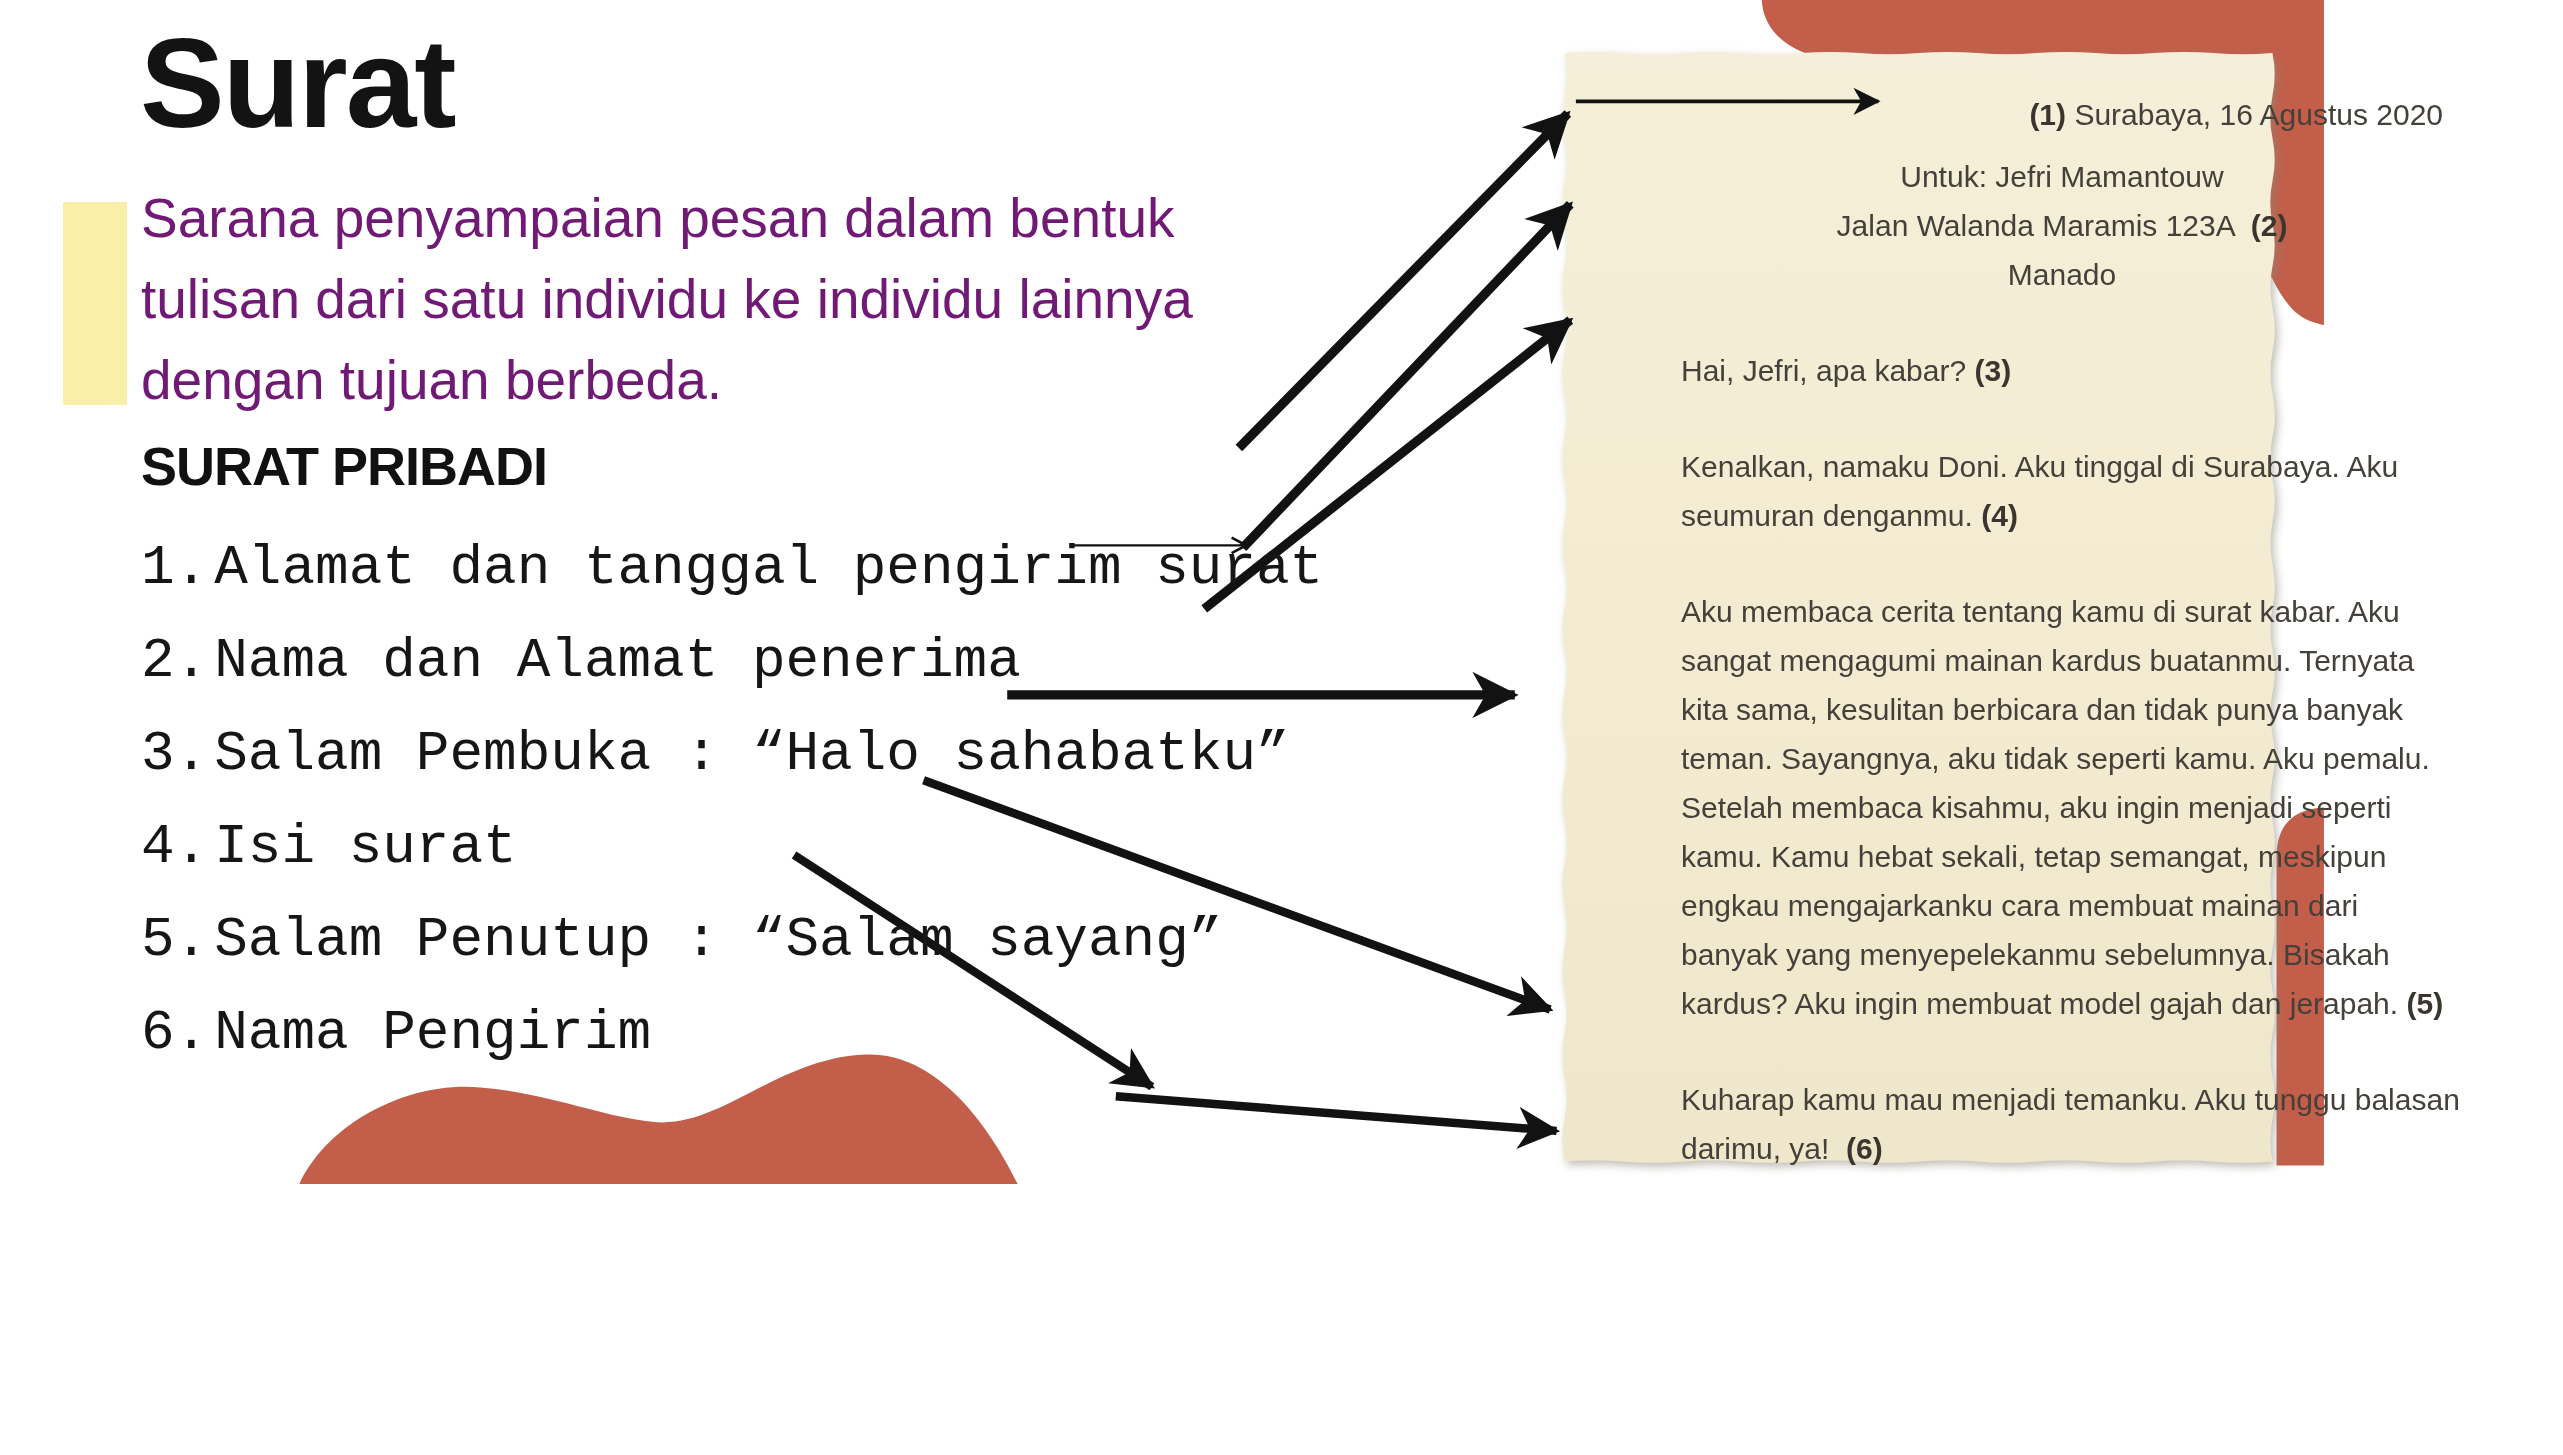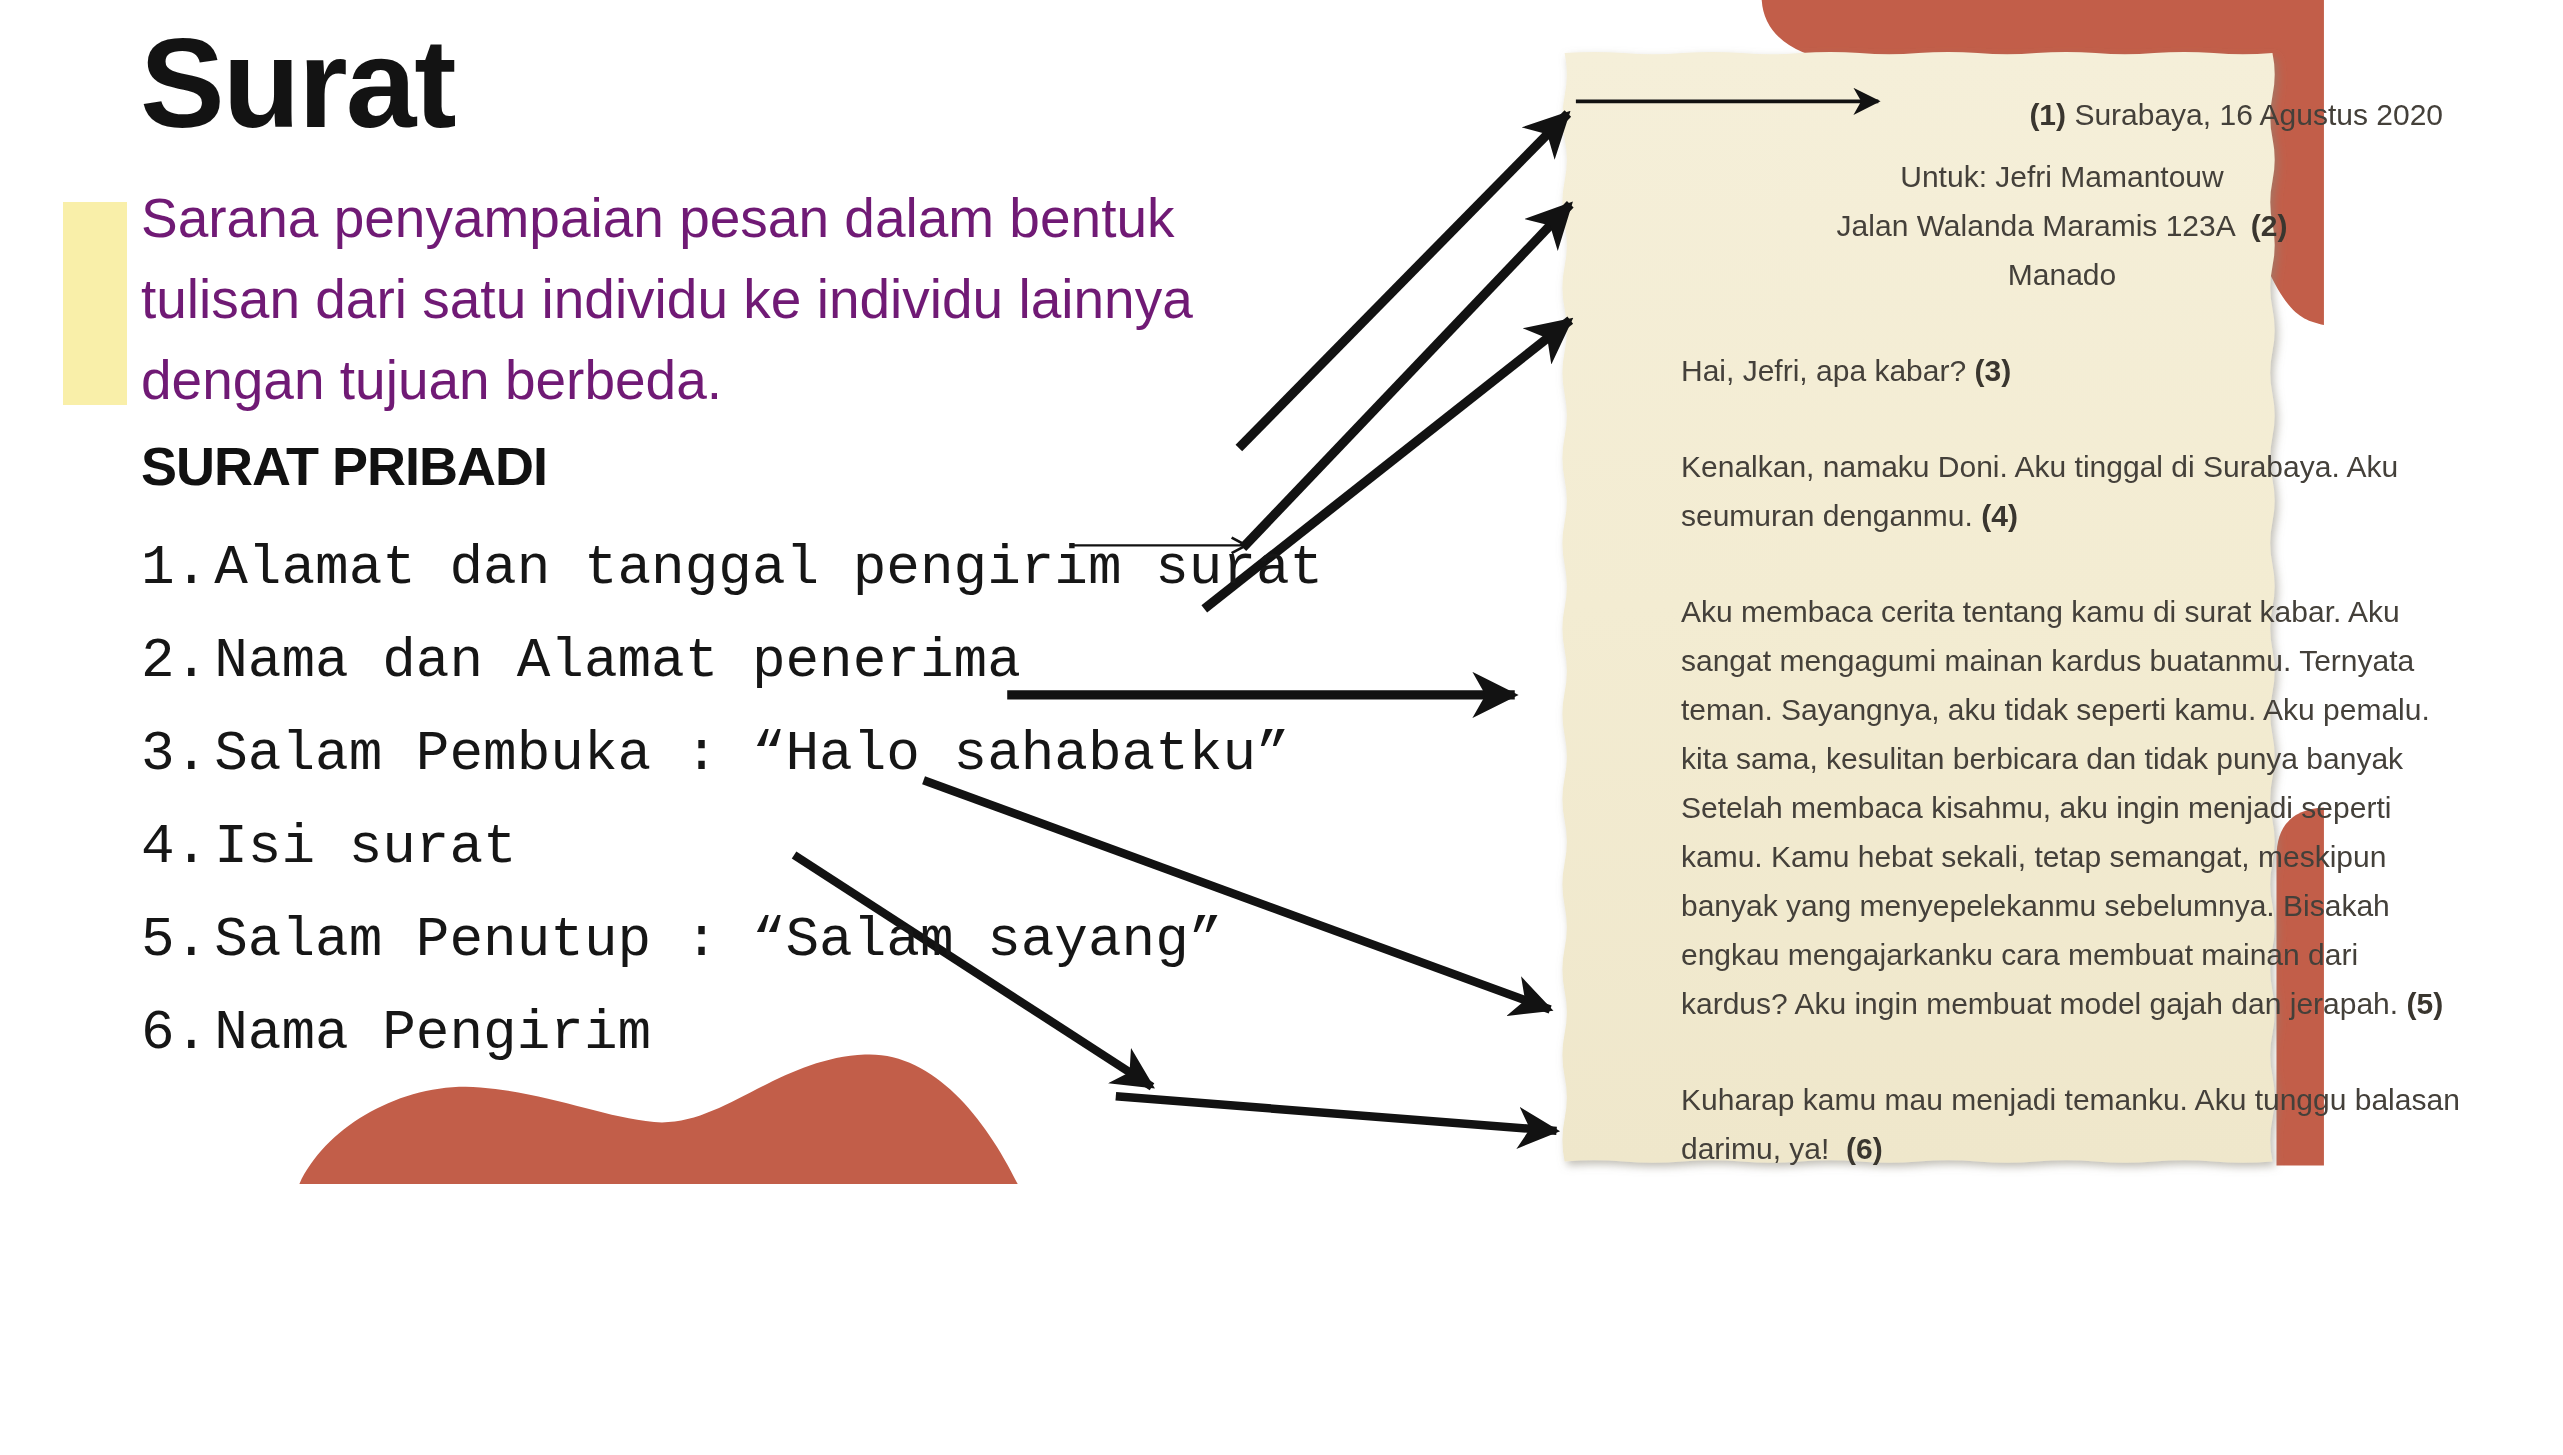--- a/index.html
+++ b/index.html
@@ -169,26 +169,26 @@
       <div class="letter-p">
         <div class="letter-line"><span>Hai, Jefri, apa kabar? </span><span class="b">(3)</span></div>
       </div>
       <div class="letter-p">
         <div class="letter-line"><span>Kenalkan, namaku Doni. Aku tinggal di Surabaya. Aku</span></div>
         <div class="letter-line"><span>seumuran denganmu. </span><span class="b">(4)</span></div>
       </div>
       <div class="letter-p">
         <div class="letter-line"><span>Aku membaca cerita tentang kamu di surat kabar. Aku</span></div>
         <div class="letter-line"><span>sangat mengagumi mainan kardus buatanmu. Ternyata</span></div>
+        <div class="letter-line"><span>kita sama, kesulitan berbicara dan tidak punya banyak</span></div>
         <div class="letter-line"><span>teman. Sayangnya, aku tidak seperti kamu. Aku pemalu.</span></div>
-        <div class="letter-line"><span>kita sama, kesulitan berbicara dan tidak punya banyak</span></div>
         <div class="letter-line"><span>Setelah membaca kisahmu, aku ingin menjadi seperti</span></div>
         <div class="letter-line"><span>kamu. Kamu hebat sekali, tetap semangat, meskipun</span></div>
+        <div class="letter-line"><span>engkau mengajarkanku cara membuat mainan dari</span></div>
         <div class="letter-line"><span>banyak yang menyepelekanmu sebelumnya. Bisakah</span></div>
-        <div class="letter-line"><span>engkau mengajarkanku cara membuat mainan dari</span></div>
         <div class="letter-line"><span>kardus? Aku ingin membuat model gajah dan jerapah. </span><span class="b">(5)</span></div>
       </div>
       <div class="letter-p">
         <div class="letter-line"><span>Kuharap kamu mau menjadi temanku. Aku tunggu balasan</span></div>
         <div class="letter-line"><span>darimu, ya!  </span><span class="b">(6)</span></div>
       </div>
       <div class="letter-p">
         <div class="letter-line"><span>Salam,</span></div>
         <div class="letter-line"><span>Teman barumu</span></div>
         <div class="letter-line indent"><span class="b">(7)</span></div>

